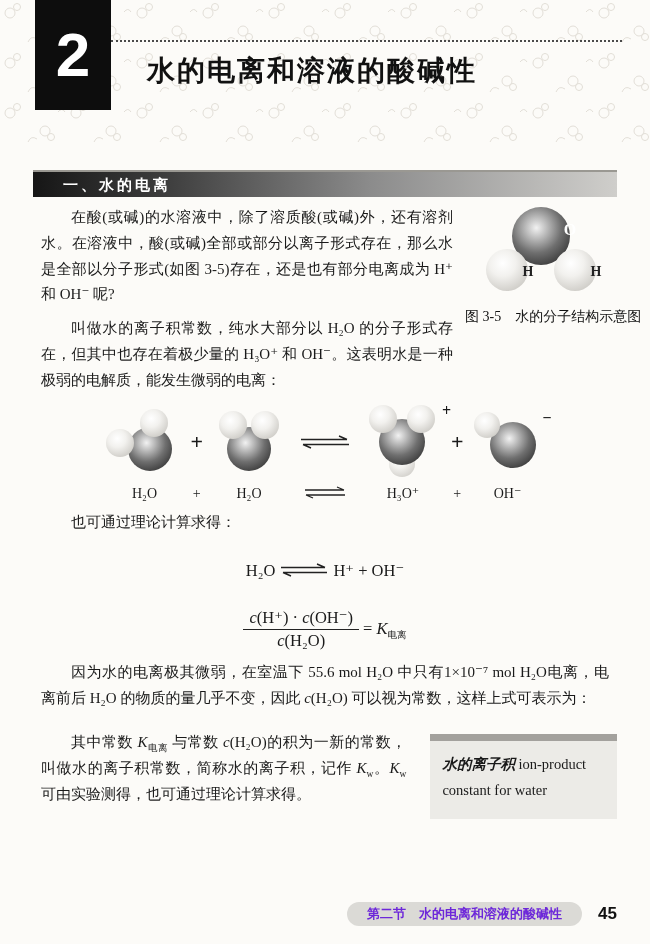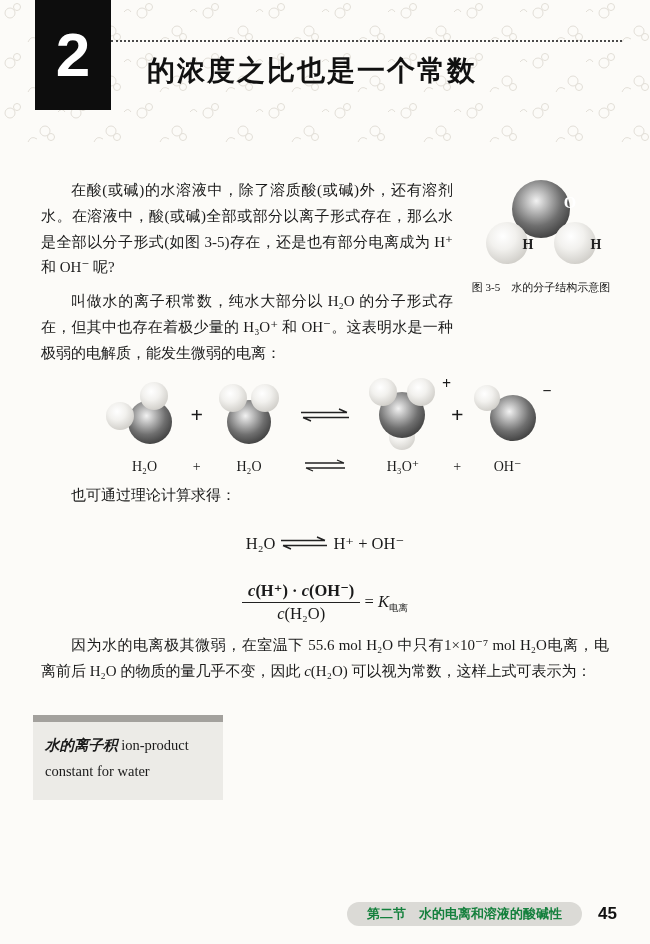--- a/index.html
+++ b/index.html
@@ -52,21 +52,21 @@
   .sphere{position:absolute; border-radius:50%;}
   .o-sphere{background:radial-gradient(circle at 42% 36%,#f2f2f2 0%,#b9b9b9 22%,#6f6f6f 50%,#262626 92%);}
   .h-sphere{background:radial-gradient(circle at 40% 34%,#ffffff 0%,#f2f1ee 35%,#cfcdc8 78%,#a8a6a1 100%);}
   .atom-label{position:absolute; width:100%; text-align:center; font-weight:bold;
     font-family:"Liberation Serif","DejaVu Serif",serif;}
   .fig35 .o{left:36px; top:0; width:58px; height:58px; z-index:1;}
   .fig35 .h-left{left:10px; top:42px; width:42px; height:42px; z-index:2;}
   .fig35 .h-right{left:78px; top:42px; width:42px; height:42px; z-index:2;}
   .fig35 .o .atom-label{top:9px; color:#fff; font-size:16px;}
   .fig35 .h-sphere .atom-label{top:11px; color:#222; font-size:14px;}
-  .fig-caption{font-size:11px; line-height:1.4; color:#111; white-space:nowrap; margin-top:6px;}
+  .fig-caption{font-size:14px; line-height:1.4; color:#111; white-space:nowrap; margin-top:6px;}
   
   .fig36{margin:10px auto 4px auto; text-align:center;}
   .fig36-row{display:flex; justify-content:center; align-items:flex-start; gap:8px;}
   .fig36-col{display:flex; flex-direction:column; align-items:center;}
   .gcell{height:76px; display:flex; align-items:center; justify-content:center;}
   .lcell{height:20px; font-size:14px; margin-top:2px;}
   .mol36{position:relative;}
   .m1{width:76px; height:66px;} .m2{width:76px; height:66px;}
   .m3{width:80px; height:74px;} .m4{width:72px; height:60px;}
   .m1 .o{left:22px; top:18px; width:44px; height:44px; z-index:1;}
@@ -80,41 +80,41 @@
   .m3 .h2{left:44px; top:0; width:28px; height:28px; z-index:2;}
   .m3 .h3{left:26px; top:46px; width:26px; height:26px; z-index:0; opacity:.9;}
   .m4 .o{left:18px; top:10px; width:46px; height:46px; z-index:1;}
   .m4 .h1{left:2px; top:0; width:26px; height:26px; z-index:2;}
   .charge{position:absolute; top:-8px; right:-8px; font-size:16px; font-weight:bold; z-index:3;}
   .plus-big{font-size:22px; font-weight:bold;}
   
   .equation{text-align:center; font-size:16.5px; margin:22px 0;}
   .harpoons{vertical-align:-1px; margin:0 4px;}
   .frac{display:inline-block; vertical-align:middle; text-align:center; line-height:1.25;}
-  .frac .num{display:block; border-bottom:1.2px solid #222; padding:0 6px 1px 6px;font-weight:bold;}
+  .frac .num{display:block; border-bottom:1.2px solid #222; padding:0 6px 1px 6px;}
   .frac .den{display:block; padding-top:1px;}
   .eqwrap{margin:8px 0 6px 0;}
   
   .bottom-row{display:flex; gap:16px; margin-top:10px;}
   .bottom-row .para{width:372px;}
   .margin-note{
-    width:190px; background:#ecebe7; align-self:flex-start; margin-top:20px;
+    width:190px; background:#ecebe7; align-self:flex-start; margin-top:12px;
   }
   .margin-note .note-bar{height:7px; background:#a3a19d;}
   .margin-note .note-body{padding:10px 12px 16px 12px; font-size:14.5px; line-height:1.8;}
   .note-term-cn{font-weight:bold; font-style:italic;}
   
   .page-footer{
     position:absolute; right:33px; bottom:18px; z-index:1;
     display:flex; align-items:center; gap:16px;
   }
   .footer-pill{
     background:#dbdad6; border-radius:12px; padding:3px 20px;
     font-family:"Liberation Sans","DejaVu Sans",sans-serif;
-    font-weight:bold; font-size:13px; color:#15803d;text-align:right;
+    font-weight:bold; font-size:13px; color:#6d28d9;text-align:right;
   }
   .page-number{
     font-family:"Liberation Sans","DejaVu Sans",sans-serif;
     font-weight:bold; font-size:17px; color:#111;
   }
 </style>
 </head>
 <body>
 
 <div class="page">
@@ -133,23 +133,26 @@
       </pattern>
     </defs>
     <rect width="650" height="150" fill="url(#molpat)"></rect>
   </svg>
 
   <div class="chapter-header">
     <div class="chapter-box">
       <span class="chapter-number">2</span>
     </div>
     <div class="dotted-rule"></div>
-    <h1 class="chapter-title">的浓度之比也是一个常数</h1>
-  </div>
-
+    <h1 class="chapter-title">水的电离和溶液的酸碱性</h1>
+  </div>
+
+  <div class="section-bar">
+    <span class="label">一、水的电离</span>
+  </div>
 
   <div class="content">
 
     <div class="fig35">
       <div class="mol">
         <div class="sphere o-sphere o">
           <span class="atom-label">O</span>
         </div>
         <div class="sphere h-sphere h-left">
           <span class="atom-label">H</span>
@@ -258,20 +261,21 @@
     <div class="equation eqwrap">
       <span class="frac"><span class="num"><span class="it">c</span><span>(H⁺) · </span><span class="it">c</span><span>(OH⁻)</span></span><span class="den"><span class="it">c</span><span>(H₂O)</span></span></span>
       <span>=</span>
       <span class="it">K</span><span class="sub">电离</span>
     </div>
 
     <p class="para"><span>因为水的电离极其微弱，在室温下 55.6 mol H₂O 中只有1×10⁻⁷ mol H₂O电离，电离前后 H₂O 的物质的量几乎不变，因此 </span><span class="it">c</span><span>(H₂O) 可以视为常数，这样上式可表示为：</span></p>
 
 
     <div class="bottom-row">
+      <p class="para"><span>其中常数 </span><span class="it">K</span><span class="sub">电离</span><span> 与常数 </span><span class="it">c</span><span>(H₂O)的积为一新的常数，叫做水的离子积常数，简称水的离子积，记作 </span><span class="it">K</span><span class="sub">w</span><span>。</span><span class="it">K</span><span class="sub">w</span><span> 可由实验测得，也可通过理论计算求得。</span></p>
 
       <aside class="margin-note">
         <div class="note-bar"></div>
         <div class="note-body">
           <span class="note-term-cn">水的离子积</span><span> ion-product constant for water</span>
         </div>
       </aside>
     </div>
 
   </div>

